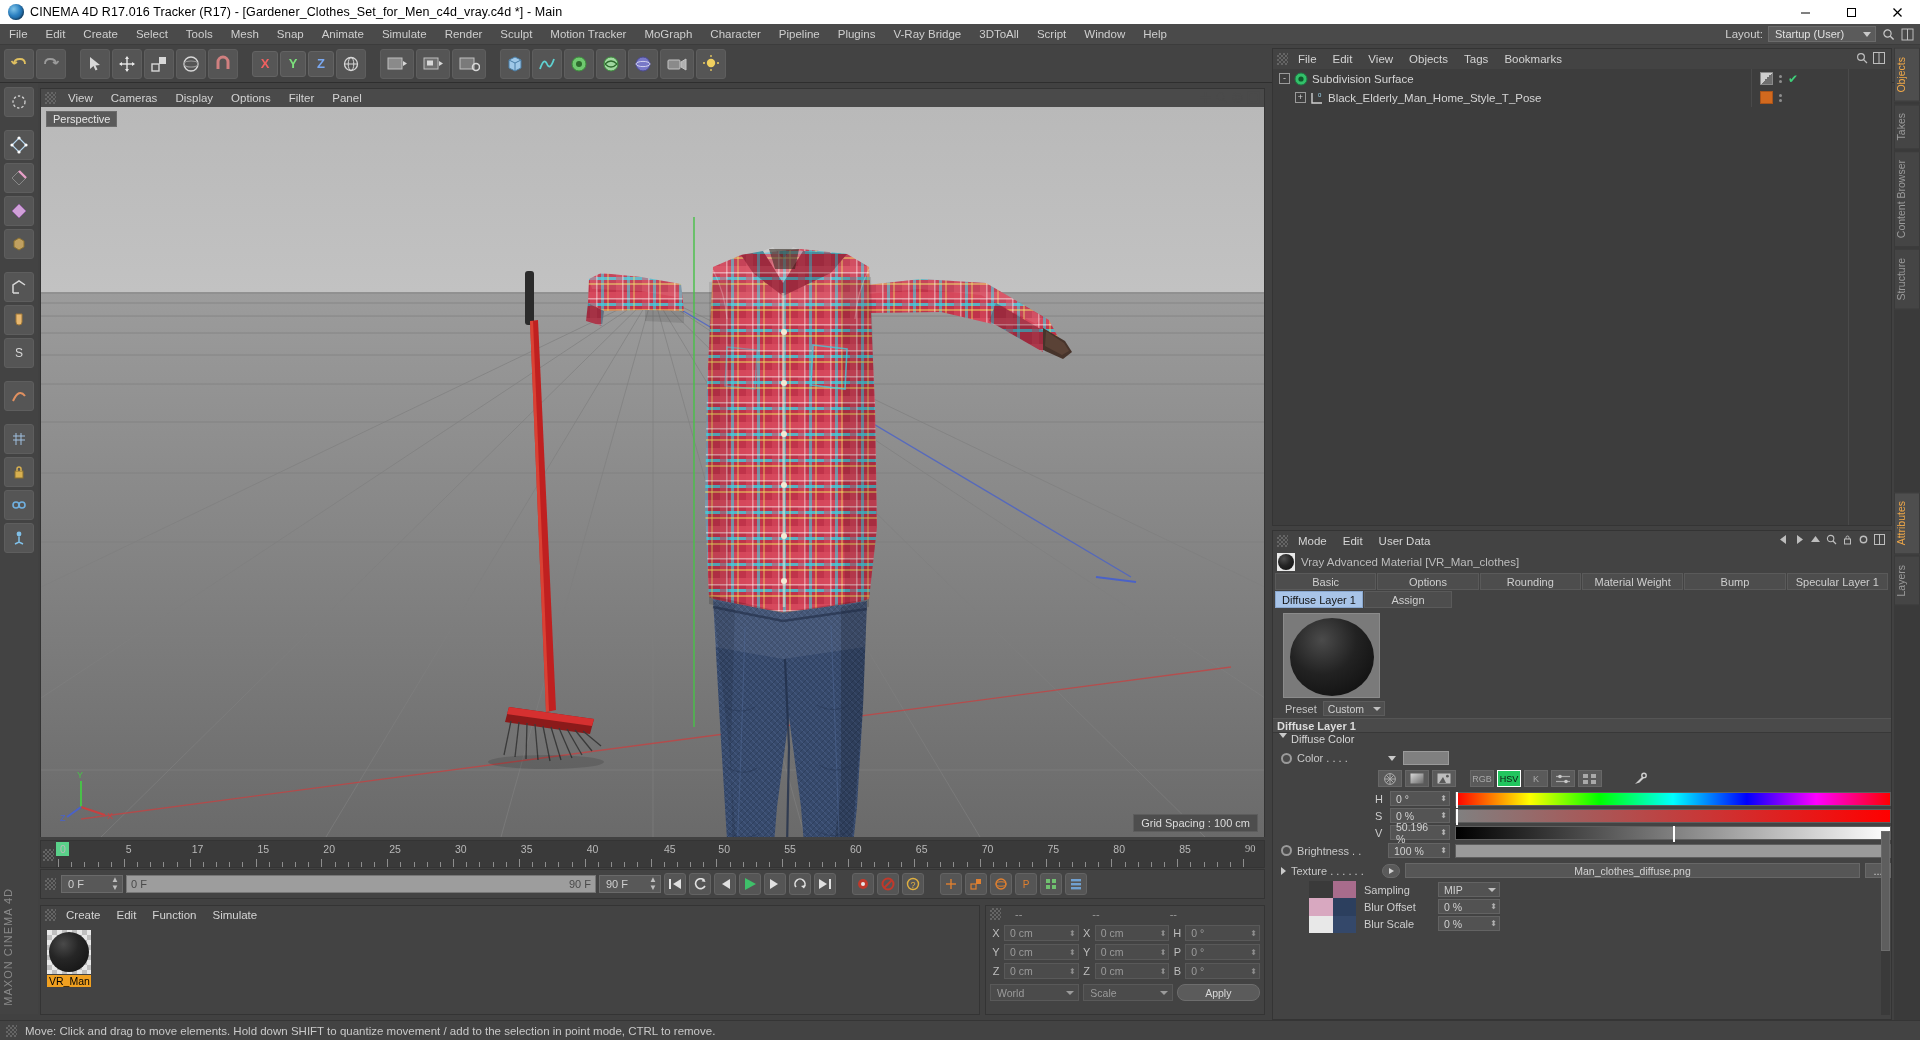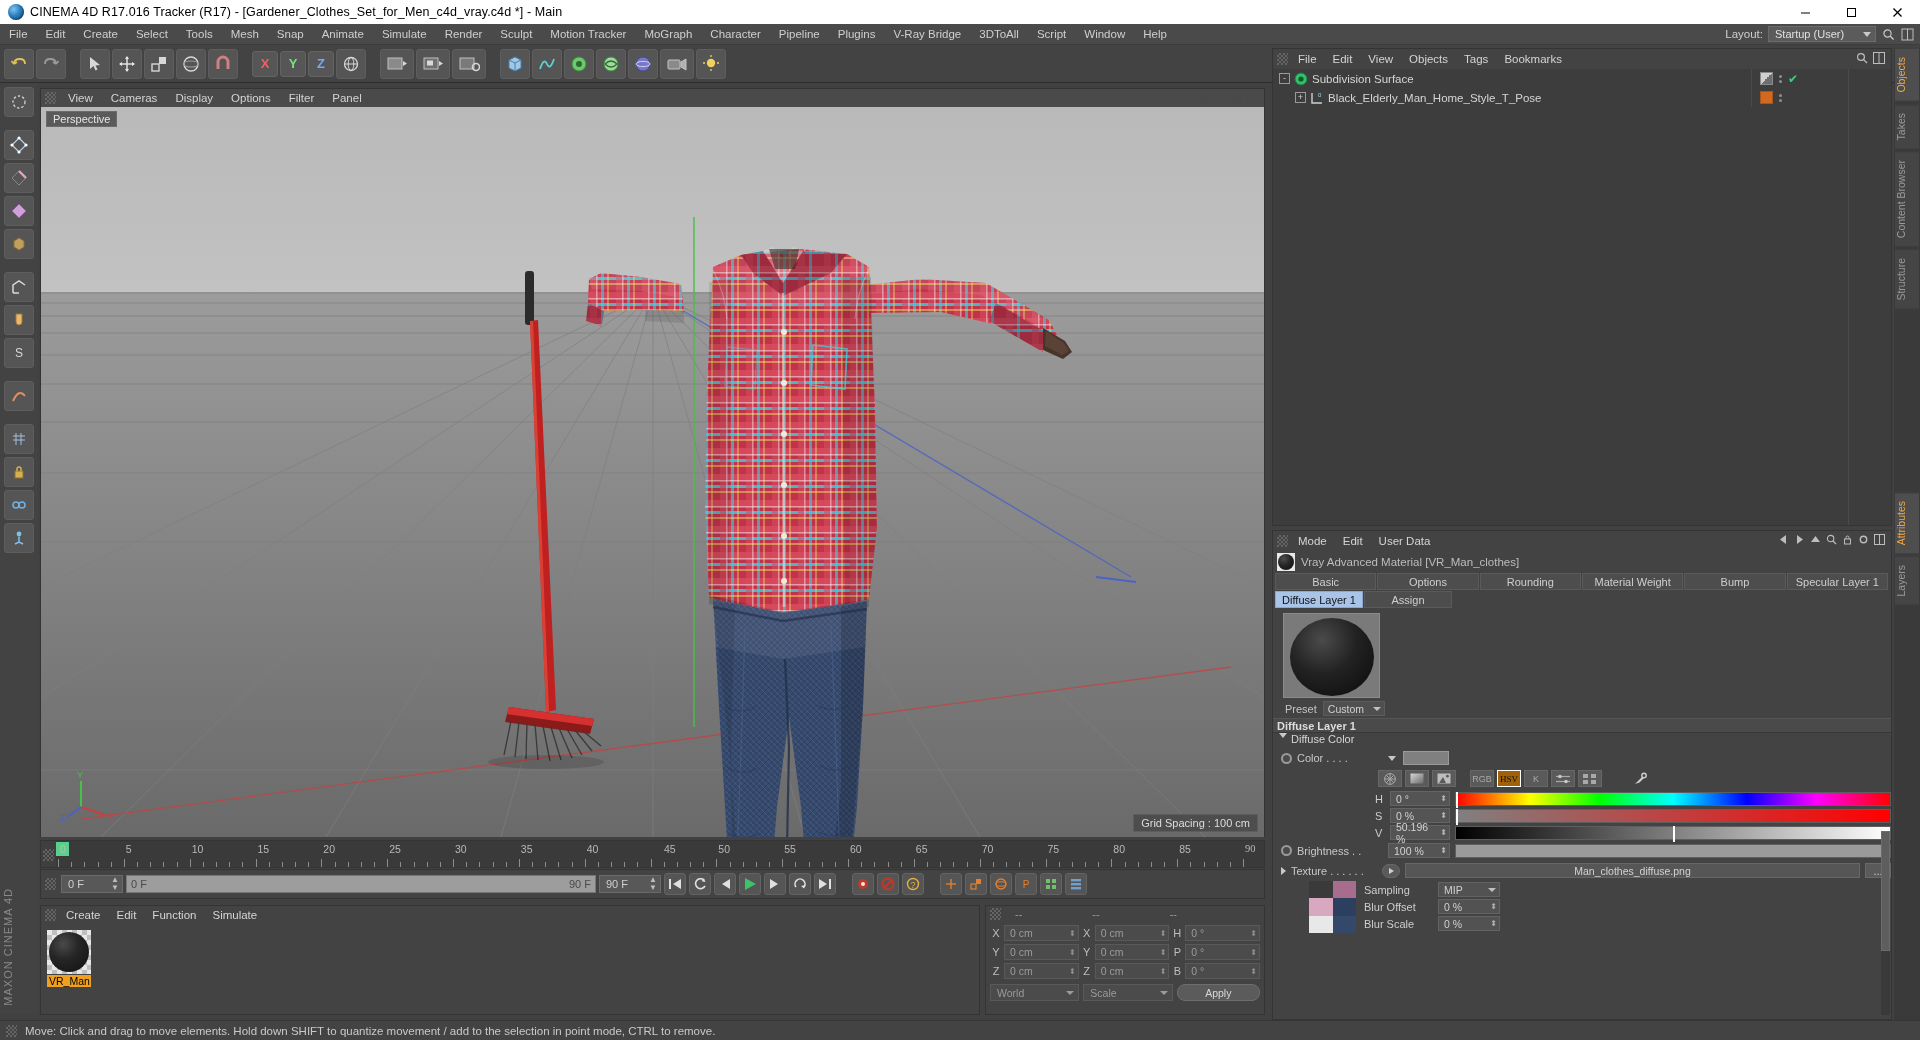--- a/index.html
+++ b/index.html
@@ -196,21 +196,21 @@
     border-top:5px solid #c9c9c9;}
   .tri.right{ border-top:4px solid transparent; border-bottom:4px solid transparent;
     border-left:5px solid #c9c9c9; border-right:0;}
   .prow{ display:flex; align-items:center; gap:5px; padding:2px 0 2px 8px; }
   .radio{ width:11px; height:11px; border-radius:50%; border:2px solid #9a9a9a; background:#4a4a4a; flex:none;}
   .plabel{ font-size:11px; color:#c8c8c8; width:86px; white-space:nowrap;}
   .swatch{ width:46px; height:14px; background:#808080; border:1px solid #9a9a9a;}
   .modebtns{ display:flex; gap:3px; margin:3px 0 3px 105px;}
   .mbtn{ width:24px; height:17px; background:#5a5a5a; border:1px solid #676767;
     display:flex; align-items:center; justify-content:center; font-size:9px; color:#a9a9a9;}
-  .mbtn.on{ background:#a16207; color:#101010; border-color:#fff;font-family:Liberation Serif, serif;}
+  .mbtn.on{ background:#22c55e; color:#101010; border-color:#fff;}
   .hsvrow{ display:flex; align-items:center; gap:5px; padding:1px 0 1px 102px;}
   .hsvlbl{ width:10px; font-size:11px; color:#cdcdcd;}
   .hsvfld{ width:60px; height:15px; background:#545454; border:1px solid #646464;
     display:flex; align-items:center; padding:0 2px 0 5px; font-size:10.5px; color:#d2d2d2;}
   .hsvfld .spin{ margin-left:auto; font-size:8px; color:#b5b5b5;}
   .gradbar{ flex:1; height:14px; position:relative; border:1px solid #5e5e5e;}
   .gradcursor{ position:absolute; top:-1px; width:2px; height:16px; background:#fff;}
   .texrow{ display:flex; align-items:center; gap:5px; padding:3px 0 3px 8px;}
   .texbtn{ width:18px; height:14px; background:#5a5a5a; border:1px solid #696969; border-radius:7px;
     display:flex; align-items:center; justify-content:center;}
@@ -862,21 +862,21 @@
         <div class="tl-tick" style="left: 1094.83px; height: 5px;"></div>
         <div class="tl-tick" style="left: 1108px; height: 5px;"></div>
         <div class="tl-tick" style="left: 1121.17px; height: 8px;"></div>
         <div class="tl-tick" style="left: 1134.33px; height: 5px;"></div>
         <div class="tl-tick" style="left: 1147.5px; height: 5px;"></div>
         <div class="tl-tick" style="left: 1160.67px; height: 5px;"></div>
         <div class="tl-tick" style="left: 1173.83px; height: 5px;"></div>
         <div class="tl-tick" style="left: 1187px; height: 8px;"></div>
         <div class="tl-num" style="left: 2px;">0</div>
         <div class="tl-num" style="left: 67.8333px;">5</div>
-        <div class="tl-num" style="left: 133.667px;">10</div>
+        <div class="tl-num" style="left: 133.667px;">17</div>
         <div class="tl-num" style="left: 199.5px;">15</div>
         <div class="tl-num" style="left: 265.333px;">20</div>
         <div class="tl-num" style="left: 331.167px;">25</div>
         <div class="tl-num" style="left: 397px;">30</div>
         <div class="tl-num" style="left: 462.833px;">35</div>
         <div class="tl-num" style="left: 528.667px;">40</div>
         <div class="tl-num" style="left: 606px;">45</div>
         <div class="tl-num" style="left: 660.333px;">50</div>
         <div class="tl-num" style="left: 726.167px;">55</div>
         <div class="tl-num" style="left: 792px;">60</div>

